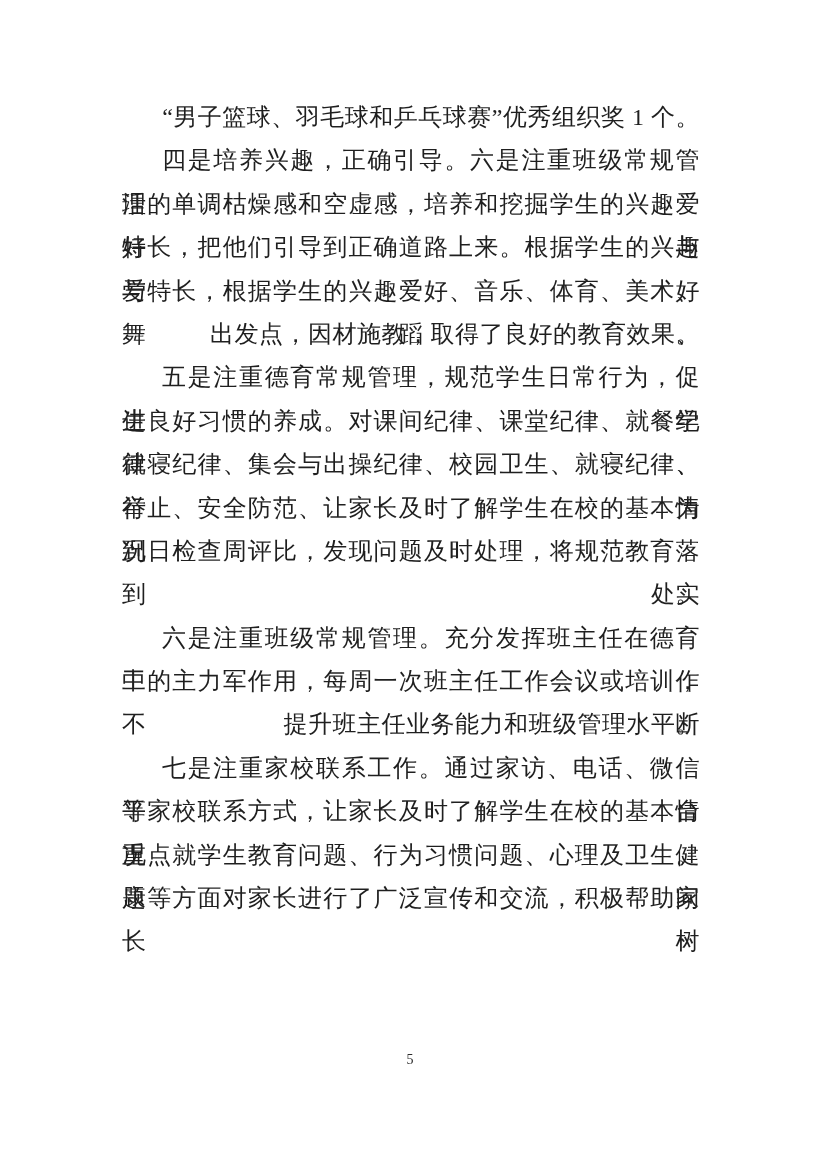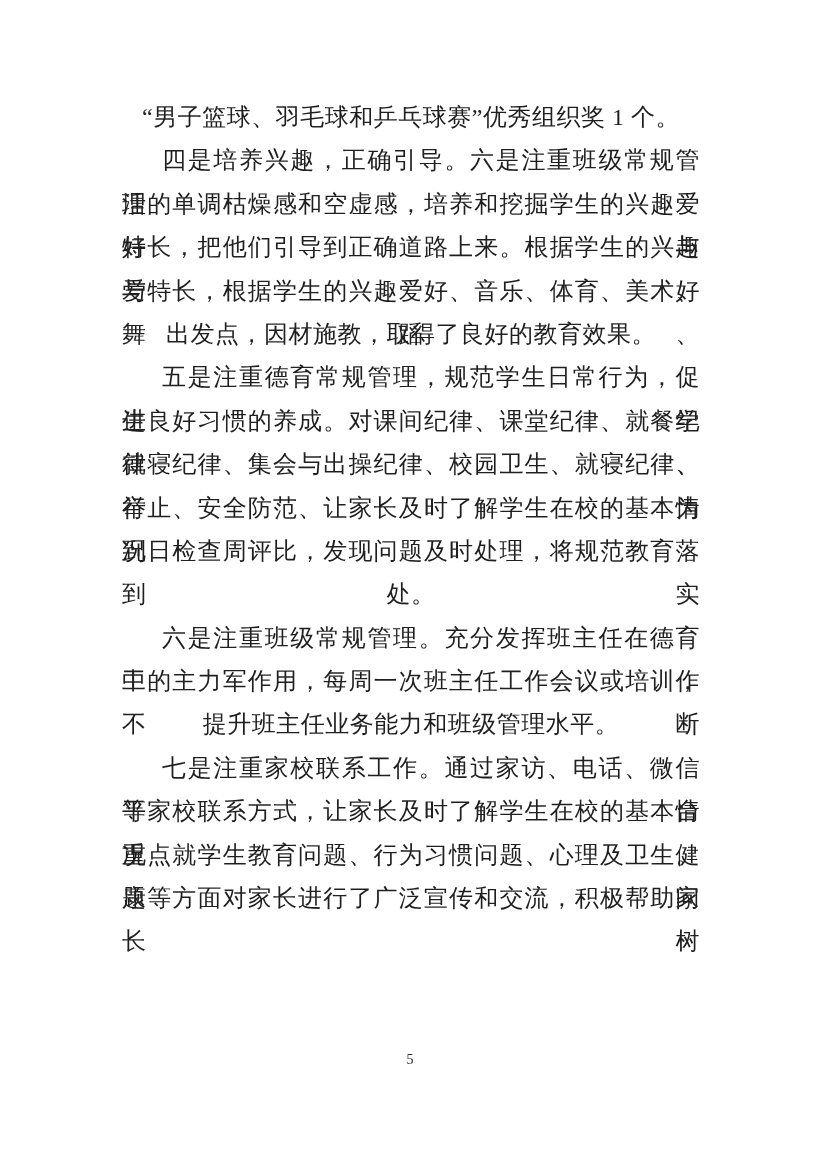--- a/index.html
+++ b/index.html
@@ -28,21 +28,21 @@
     color: #1f1f1f;
     letter-spacing: 0.5px;
     white-space: nowrap;
   }
   .line.just {
     white-space: normal;
     text-align: justify;
     text-align-last: justify;
   }
   .line.end {
-    text-align: center;
+    text-align: right;
   }
   .line.indent {
     text-indent: 40px;
   }
   .page-number {
     position: absolute;
     left: 0;
     top: 1052px;
     width: 100%;
     text-align: center;

